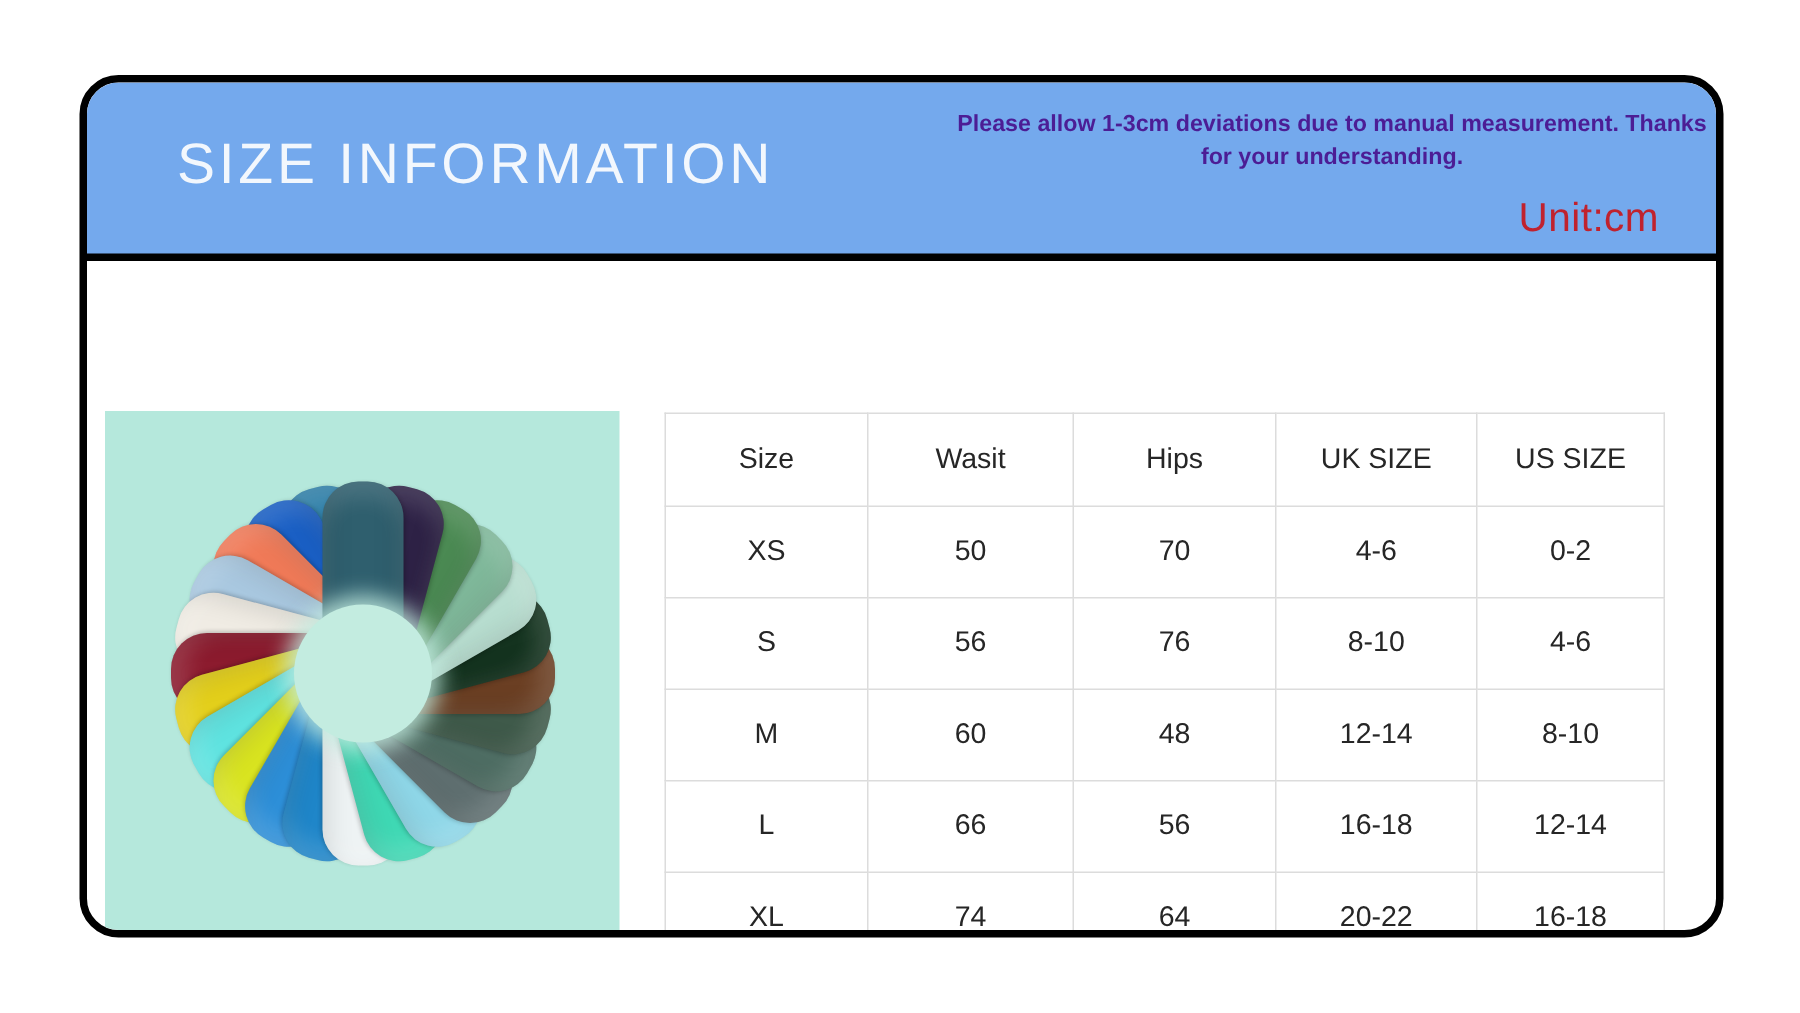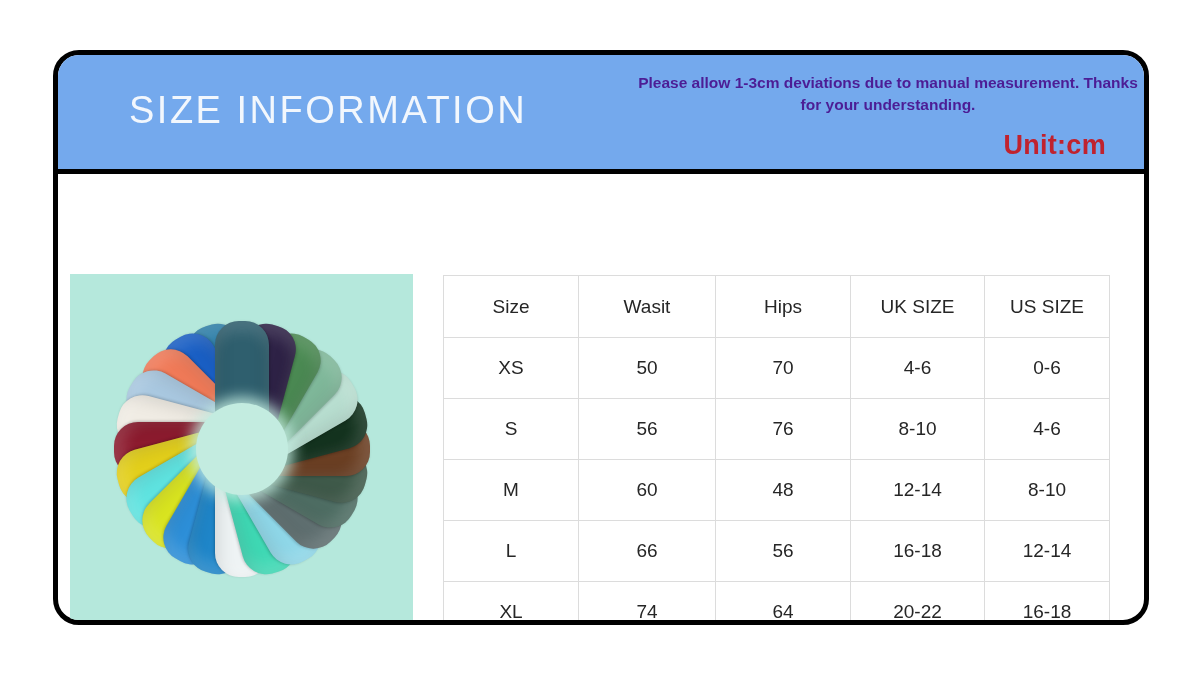--- a/index.html
+++ b/index.html
@@ -45,41 +45,40 @@
 
   .header-title {
     position: absolute;
     left: 60px;
     top: 34px;
     font-size: 38px;
     font-weight: 400;
     letter-spacing: 2.5px;
     color: #f2f7fd;
     white-space: nowrap;
-    margin-left: 11px;
   }
 
   .header-note {
     position: absolute;
     left: 570px;
     top: 17px;
     width: 520px;
     text-align: center;
     font-size: 15.5px;
     font-weight: bold;
     line-height: 1.45;
     color: #4c1d95;
   }
 
   .header-unit {
     position: absolute;
     right: 38px;
     top: 75px;
     font-size: 27px;
-    font-weight: bold;
+    font-weight: normal;
     color: #c0222e;
     letter-spacing: 0.3px;
   }
 
   
   .body {
     position: absolute;
     left: 0;
     top: 119px;
     width: 100%;
@@ -218,21 +217,21 @@
               <td class="col-waist">Wasit</td>
               <td class="col-hips">Hips</td>
               <td class="col-uk">UK SIZE</td>
               <td class="col-us">US SIZE</td>
             </tr>
             <tr>
               <td>XS</td>
               <td>50</td>
               <td>70</td>
               <td>4-6</td>
-              <td>0-6</td>
+              <td>0-2</td>
             </tr>
             <tr>
               <td>S</td>
               <td>56</td>
               <td>76</td>
               <td>8-10</td>
               <td>4-6</td>
             </tr>
             <tr>
               <td>M</td>

